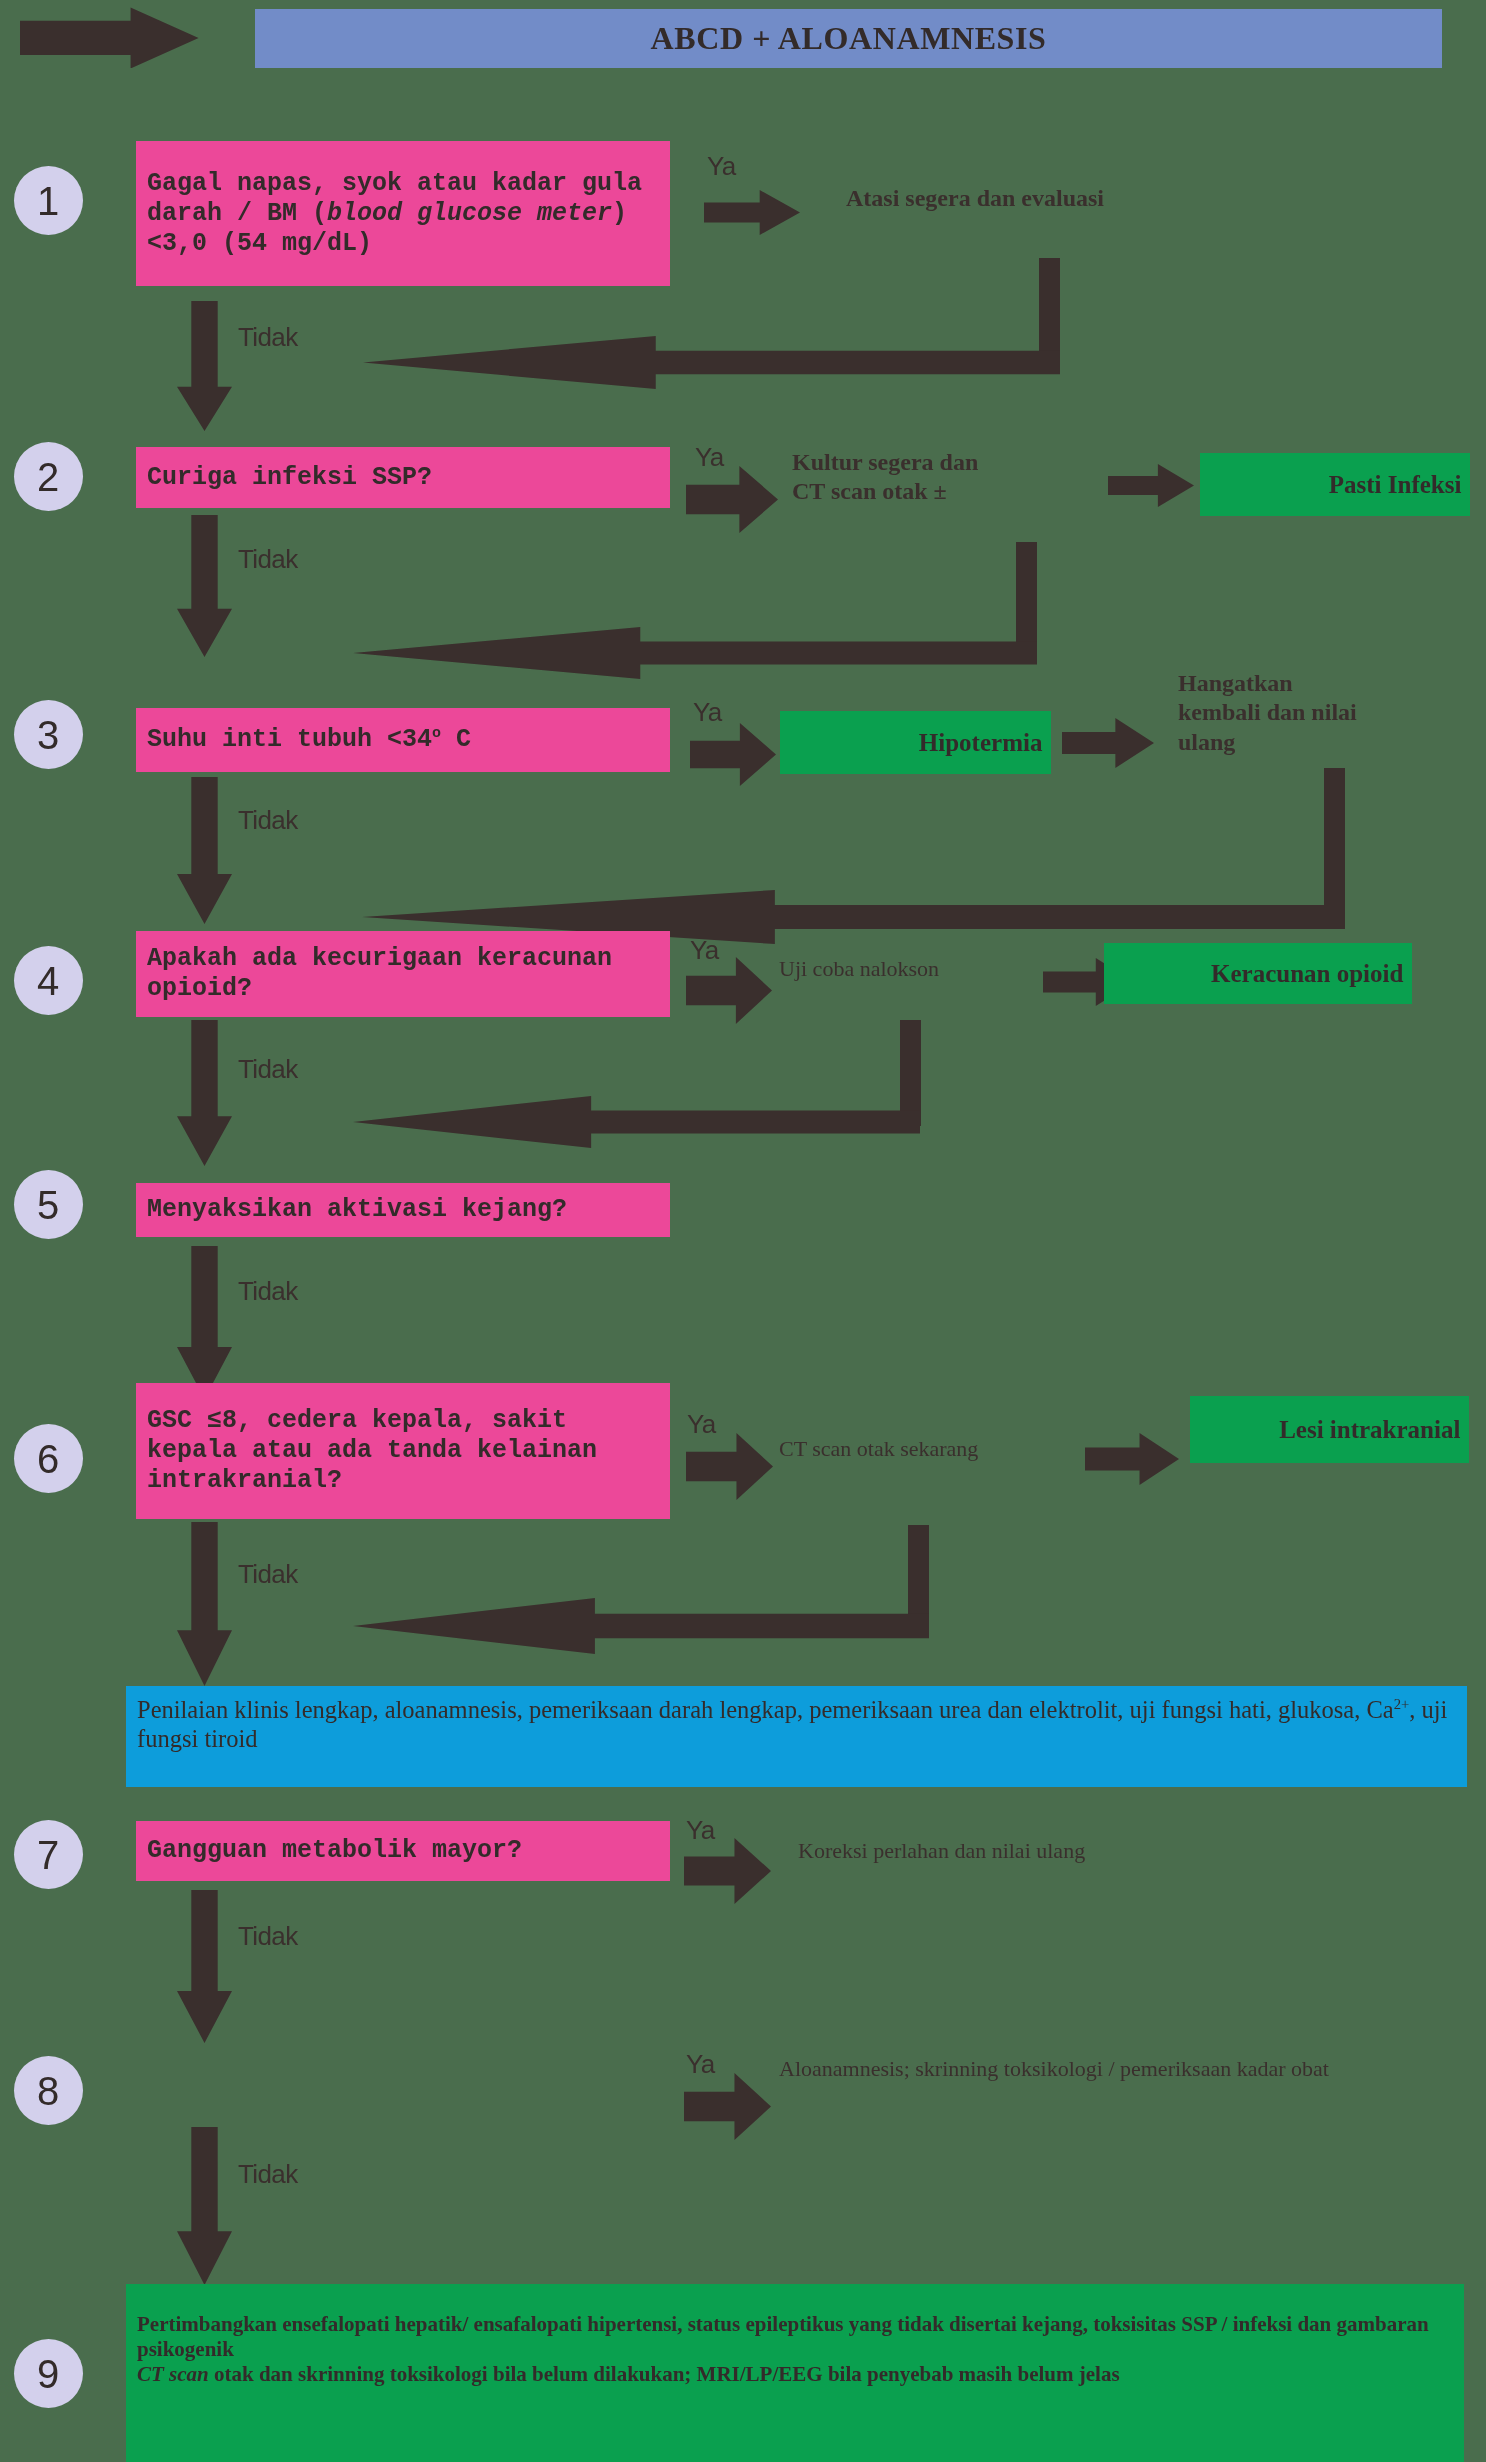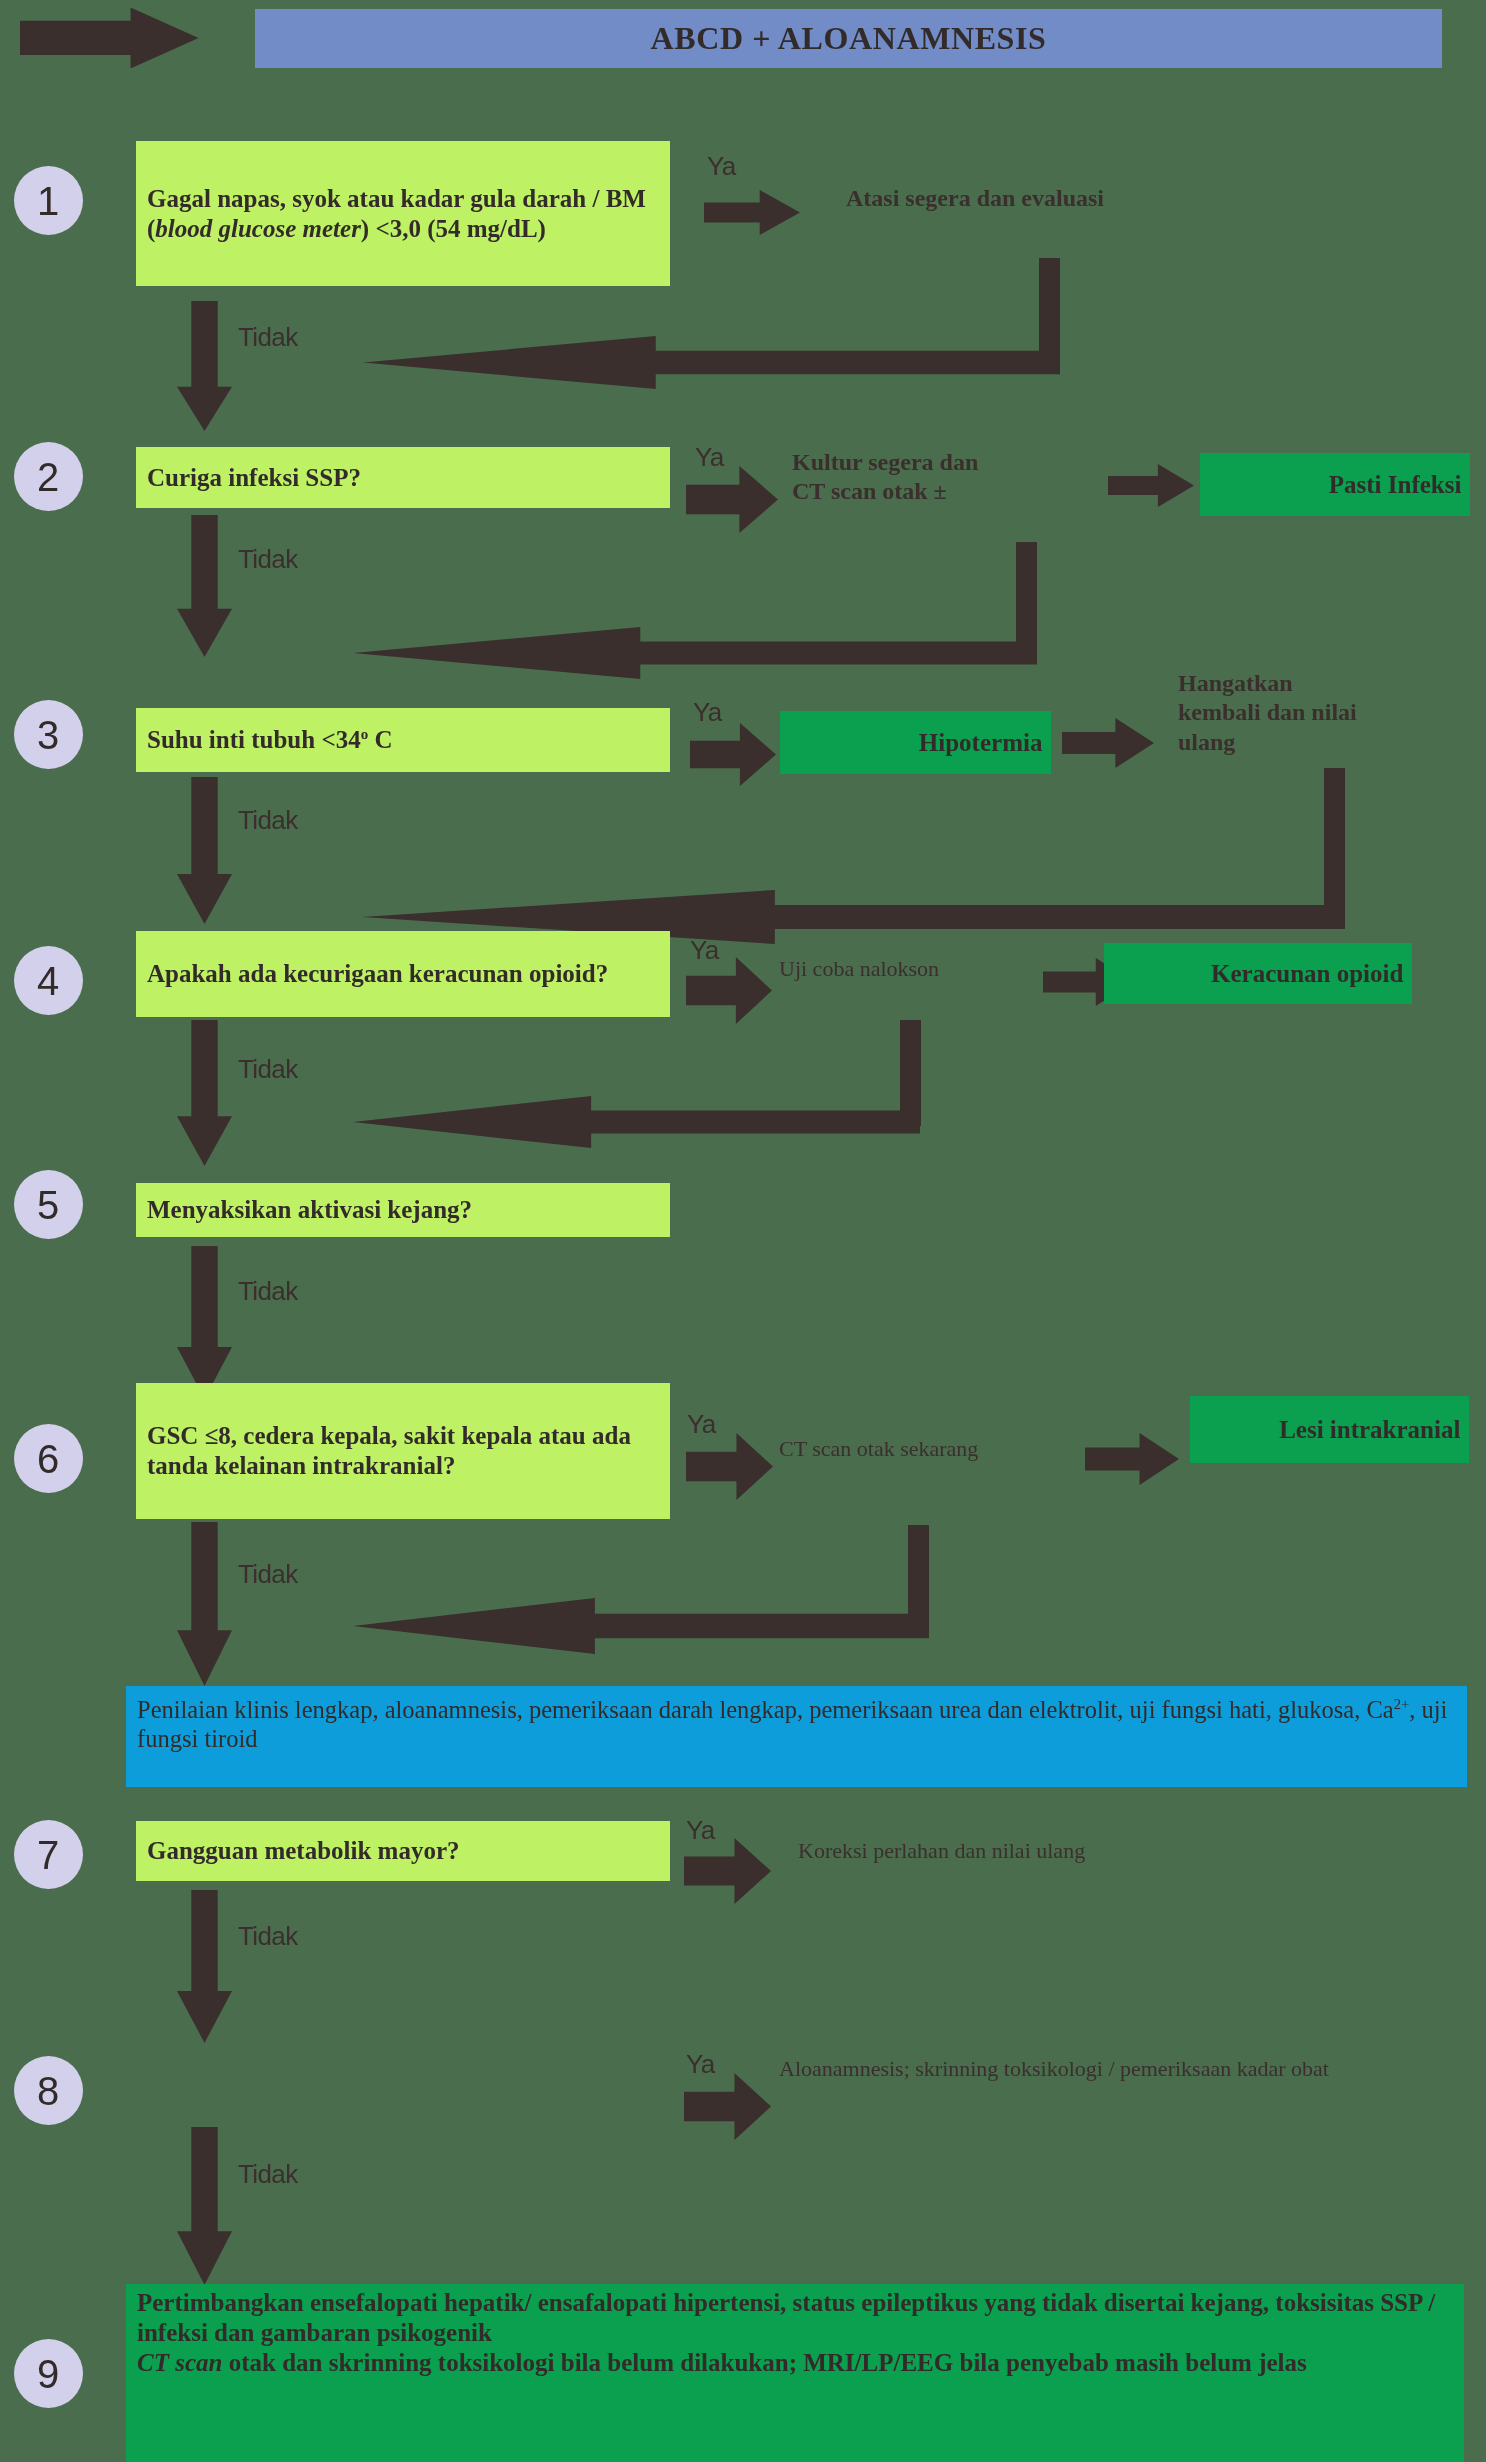--- a/index.html
+++ b/index.html
@@ -35,24 +35,24 @@
   
   .box {
     display: flex;
     align-items: center;
     color: #332b2a;
     font-weight: bold;
     font-size: 25px;
     line-height: 1.20;
     padding: 3.7px 8.6px 3.7px 11px;
   }
-  .box.yellow { background: #bef264; }
+  .box.yellow { background: #ec4899; font-family: Liberation Mono, monospace; }
   .box.green  { background: #0aa04f; }
   .box.blue   { background: #0d9ddb; font-weight: normal; font-size: 24.5px; }
-  .box.greenbig { background: #0aa04f; font-weight: bold; font-size: 25px; align-items: flex-start; padding-top: 4px; }
+  .box.greenbig { background: #0aa04f; font-weight: bold; font-size: 21px; align-items: flex-start; padding-top: 28px; }
   .box.center { justify-content: flex-end; }
 
   
   .cap {
     color: #3a2f2d;
     font-size: 24px;
     line-height: 1.22;
     font-weight: bold;
   }
   .cap.thin { font-weight: normal; font-size: 22px; }

